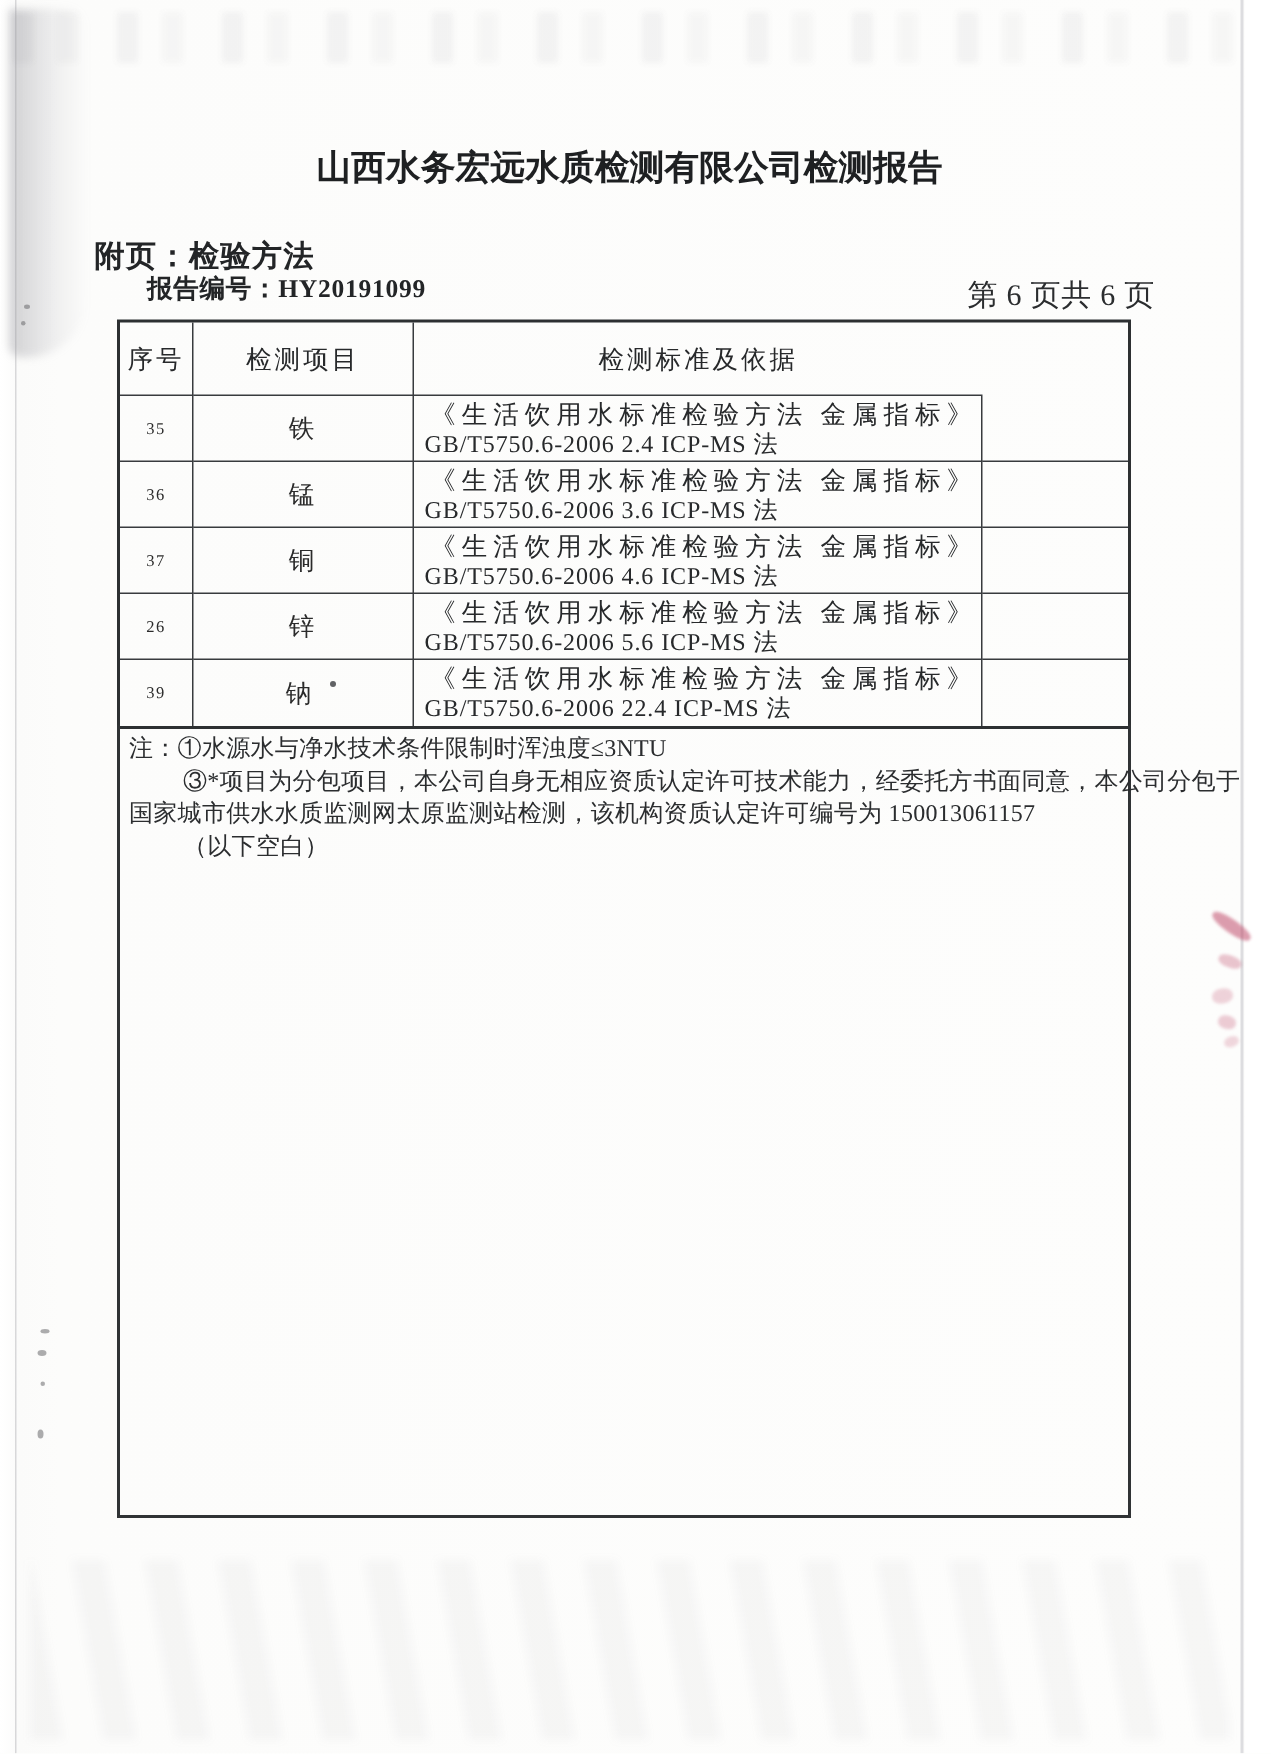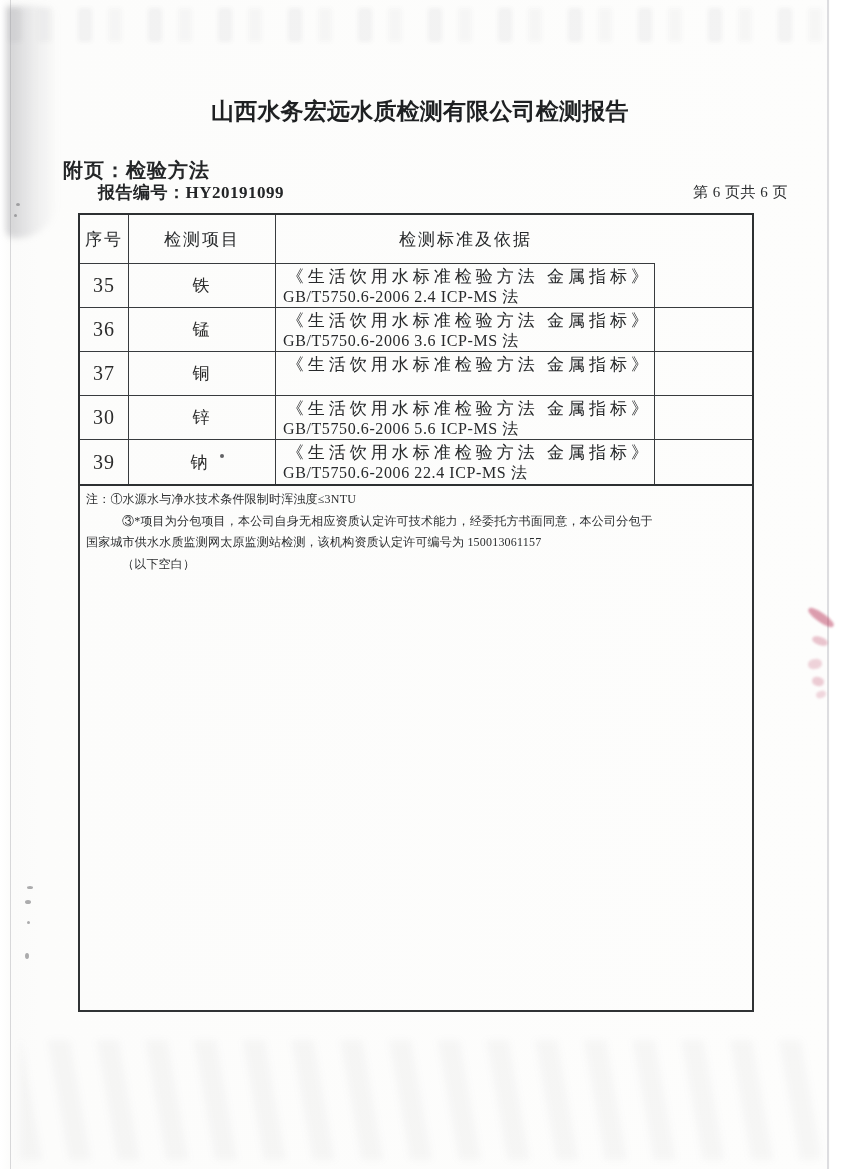--- a/index.html
+++ b/index.html
@@ -49,50 +49,50 @@
     position:absolute; left:63px; top:137px;
     font-family:"DejaVu Sans","Liberation Sans",sans-serif;
     font-weight:700; font-size:20px; color:#232527; letter-spacing:1px; white-space:nowrap;margin-top:20px;
   }
   .report-no {
     position:absolute; left:98px; top:181px;
     font-weight:700; font-size:17px; color:#232527; letter-spacing:.5px; white-space:nowrap;
   }
   .page-indicator {
     position:absolute; left:645px; top:183px;
-    font-size:15px; color:#2b2d2f; letter-spacing:.5px; white-space:nowrap;margin-left:48px;
+    font-size:20px; color:#2b2d2f; letter-spacing:.5px; white-space:nowrap;
   }
 
   
   .dtable {
     position:absolute; left:78px; top:213px; width:676px;
     border:2px solid #2d3032;
   }
   .trow { display:grid; grid-template-columns:49px 147px 379px 1fr; }
   .trow > div { border-right:1px solid #383b3e; border-bottom:1px solid #383b3e; }
   .trow > div:last-child { border-right:none; }
   .trow.last > div { border-bottom:none; }
   .h-row { height:49px; }
   .d-row { height:44px; }
   .c-center { display:flex; align-items:center; justify-content:center; }
   .h-cell { font-size:17px; letter-spacing:2px; color:#27292b;text-align:right; }
-  .no-cell   { font-size:20px; letter-spacing:1px; }
+  .no-cell   { font-size:11px; letter-spacing:1px; }
   .item-cell { font-size:17px; letter-spacing:2px; position:relative; }
   .std-cell  { padding:2px 2px 0 7px; overflow:hidden; }
   .std1 { font-size:17px; letter-spacing:4px; line-height:21px; white-space:nowrap; color:#27292b;text-align:right; }
   .std2 { font-size:16px; letter-spacing:.6px; line-height:20px; white-space:nowrap; color:#27292b; }
   .ink-dot { position:absolute; left:36px; top:9px; width:4px; height:4px; background:#45474a; border-radius:50%; opacity:.85; }
 
   
   .notes-box {
     position:absolute; left:78px; top:483px; width:676px; height:529px;
     border:2px solid #303335; border-top:none;
     padding:6px 6px 0 4px;
   }
-  .note-line { font-size:12px; line-height:21.5px; letter-spacing:.2px; color:#2b2d2f; white-space:nowrap; }
+  .note-line { font-size:16px; line-height:21.5px; letter-spacing:.2px; color:#2b2d2f; white-space:nowrap; }
   .indent { padding-left:38px; }
   .flush  { padding-left:2px; }
 </style>
 </head>
 <body>
 
 <div id="page">
 
   <div class="top-mottle"></div>
   <div class="left-shadow"></div>
@@ -144,26 +144,27 @@
         <div class="std2">GB/T5750.6-2006  3.6 ICP-MS 法</div>
       </div>
       <div class="c-center"></div>
     </div>
 
     <div class="trow d-row">
       <div class="c-center no-cell">37</div>
       <div class="c-center item-cell">铜</div>
       <div class="std-cell">
         <div class="std1">《生活饮用水标准检验方法  金属指标》</div>
+        <div class="std2">GB/T5750.6-2006  4.6 ICP-MS 法</div>
       </div>
       <div class="c-center"></div>
     </div>
 
     <div class="trow d-row">
-      <div class="c-center no-cell">30</div>
+      <div class="c-center no-cell">26</div>
       <div class="c-center item-cell">锌</div>
       <div class="std-cell">
         <div class="std1">《生活饮用水标准检验方法  金属指标》</div>
         <div class="std2">GB/T5750.6-2006  5.6 ICP-MS 法</div>
       </div>
       <div class="c-center"></div>
     </div>
 
     <div class="trow d-row last">
       <div class="c-center no-cell">39</div>

